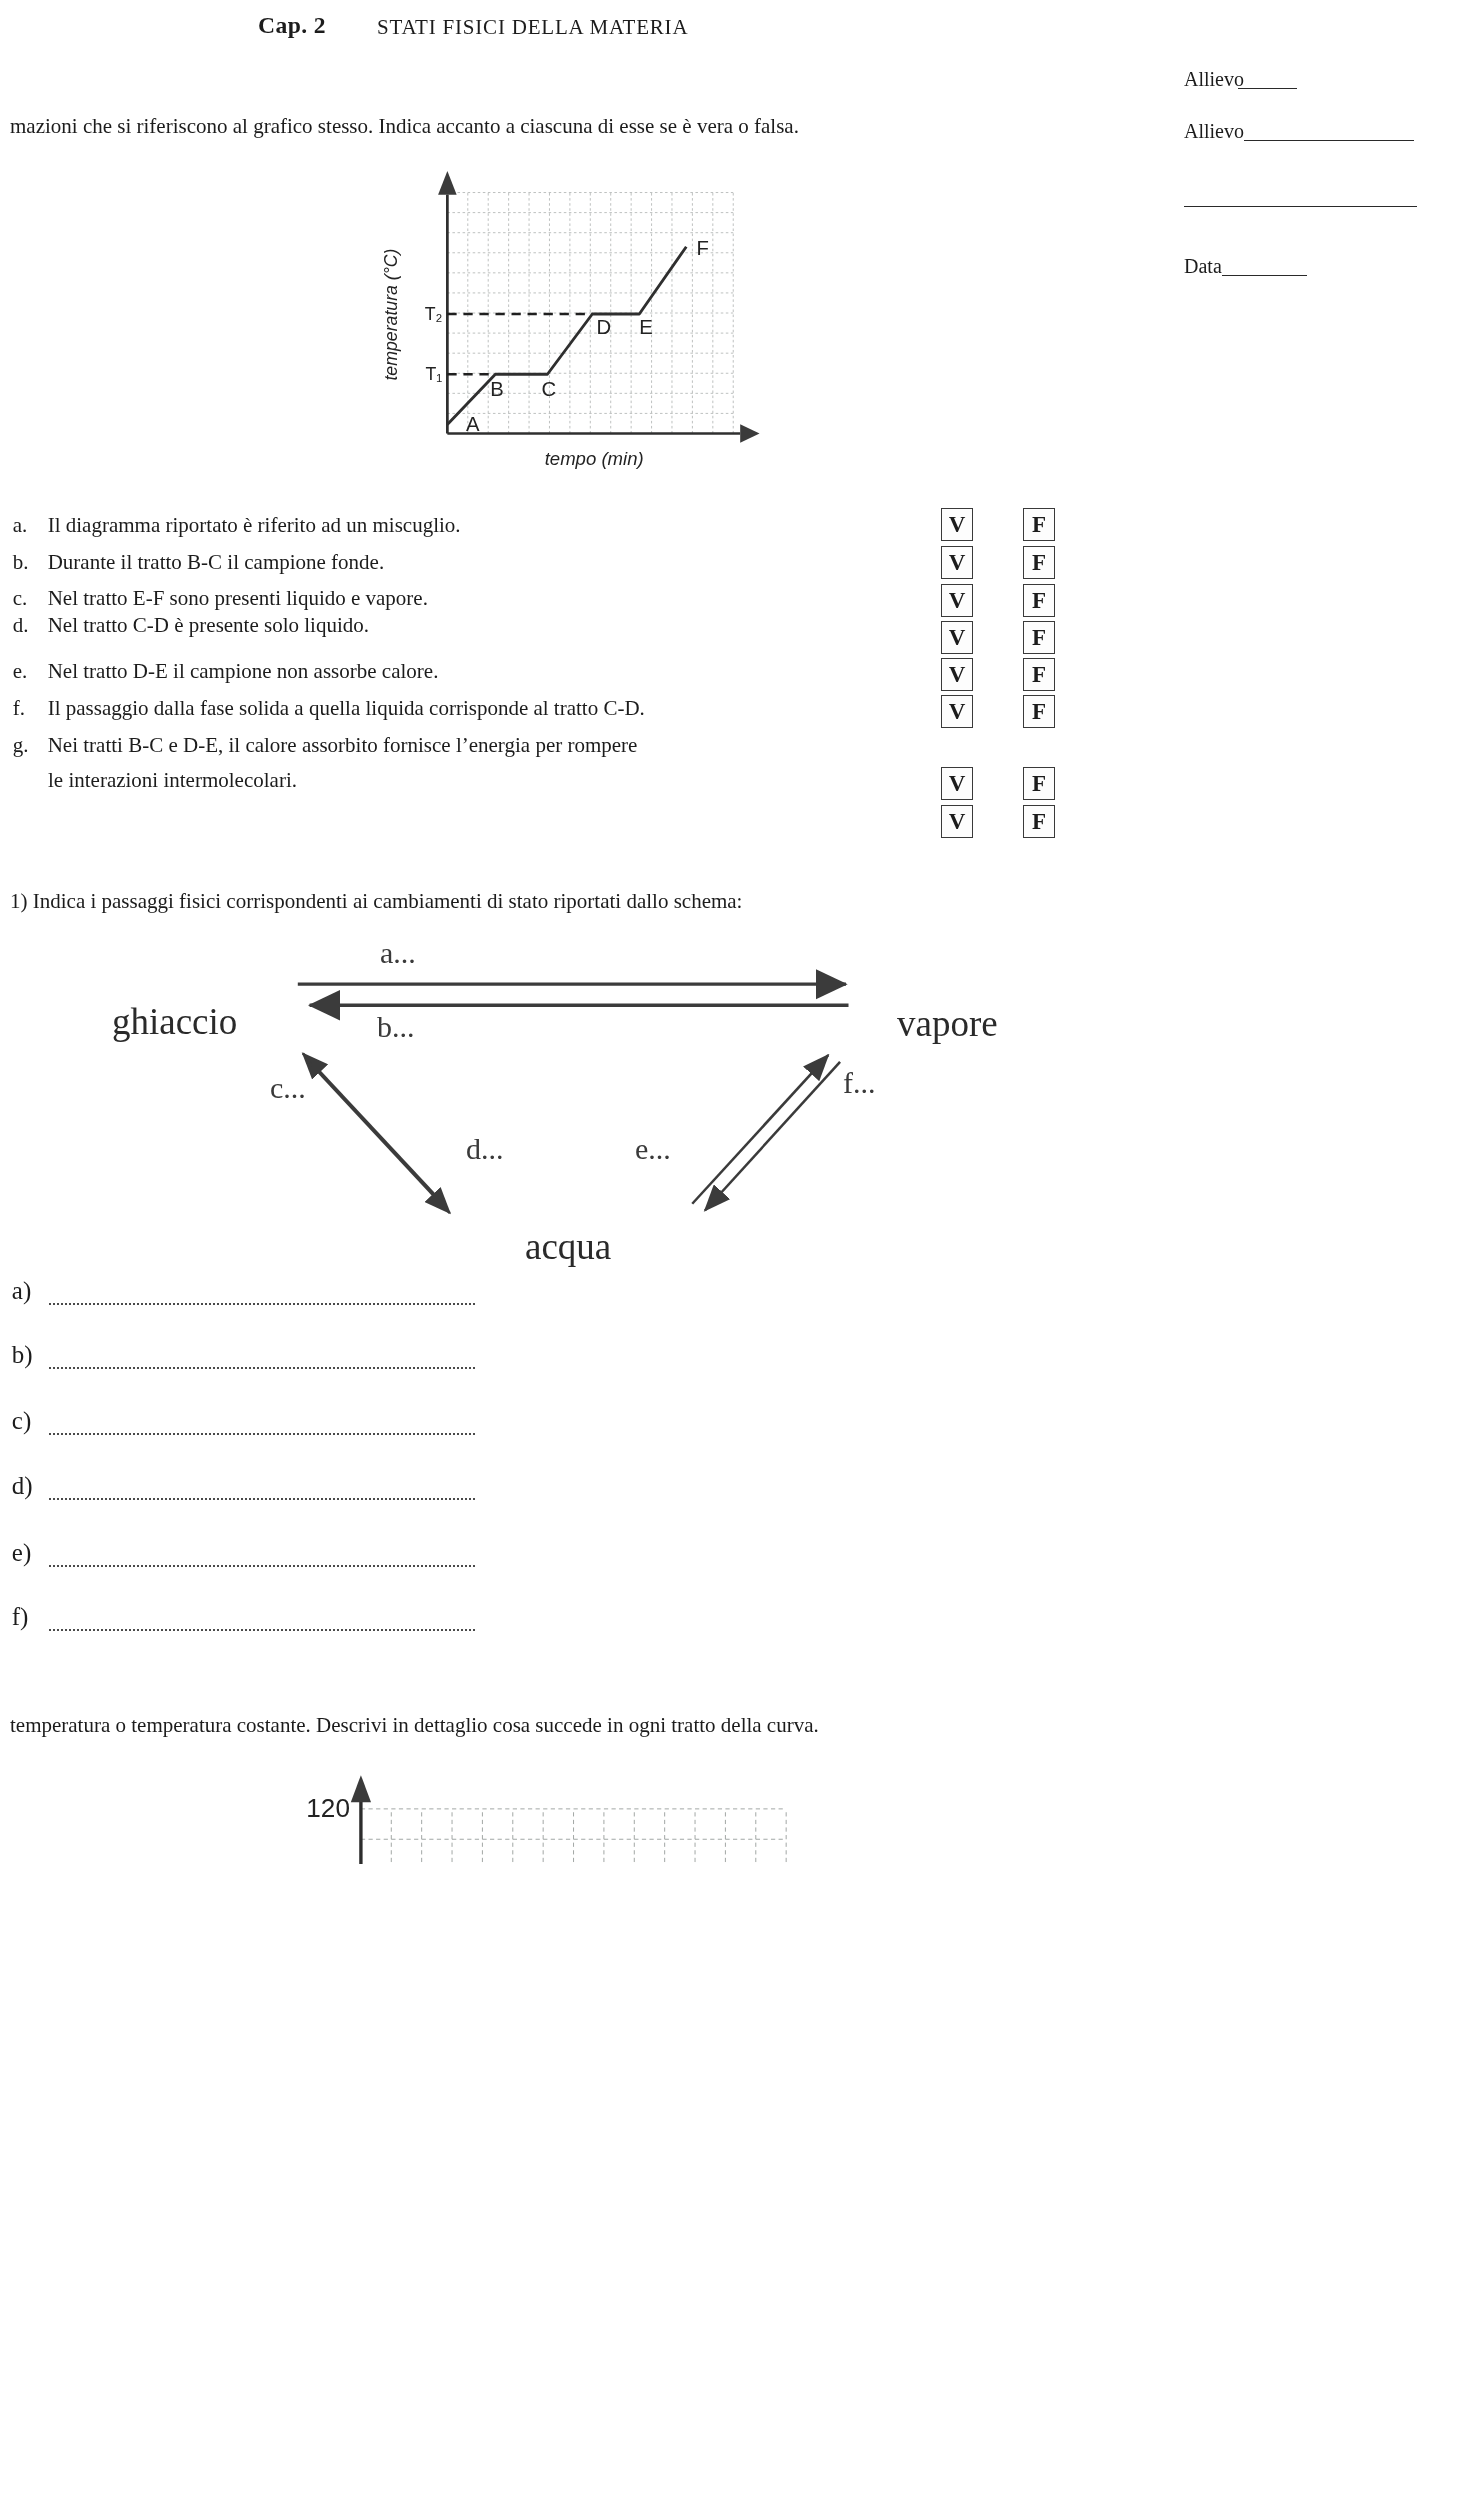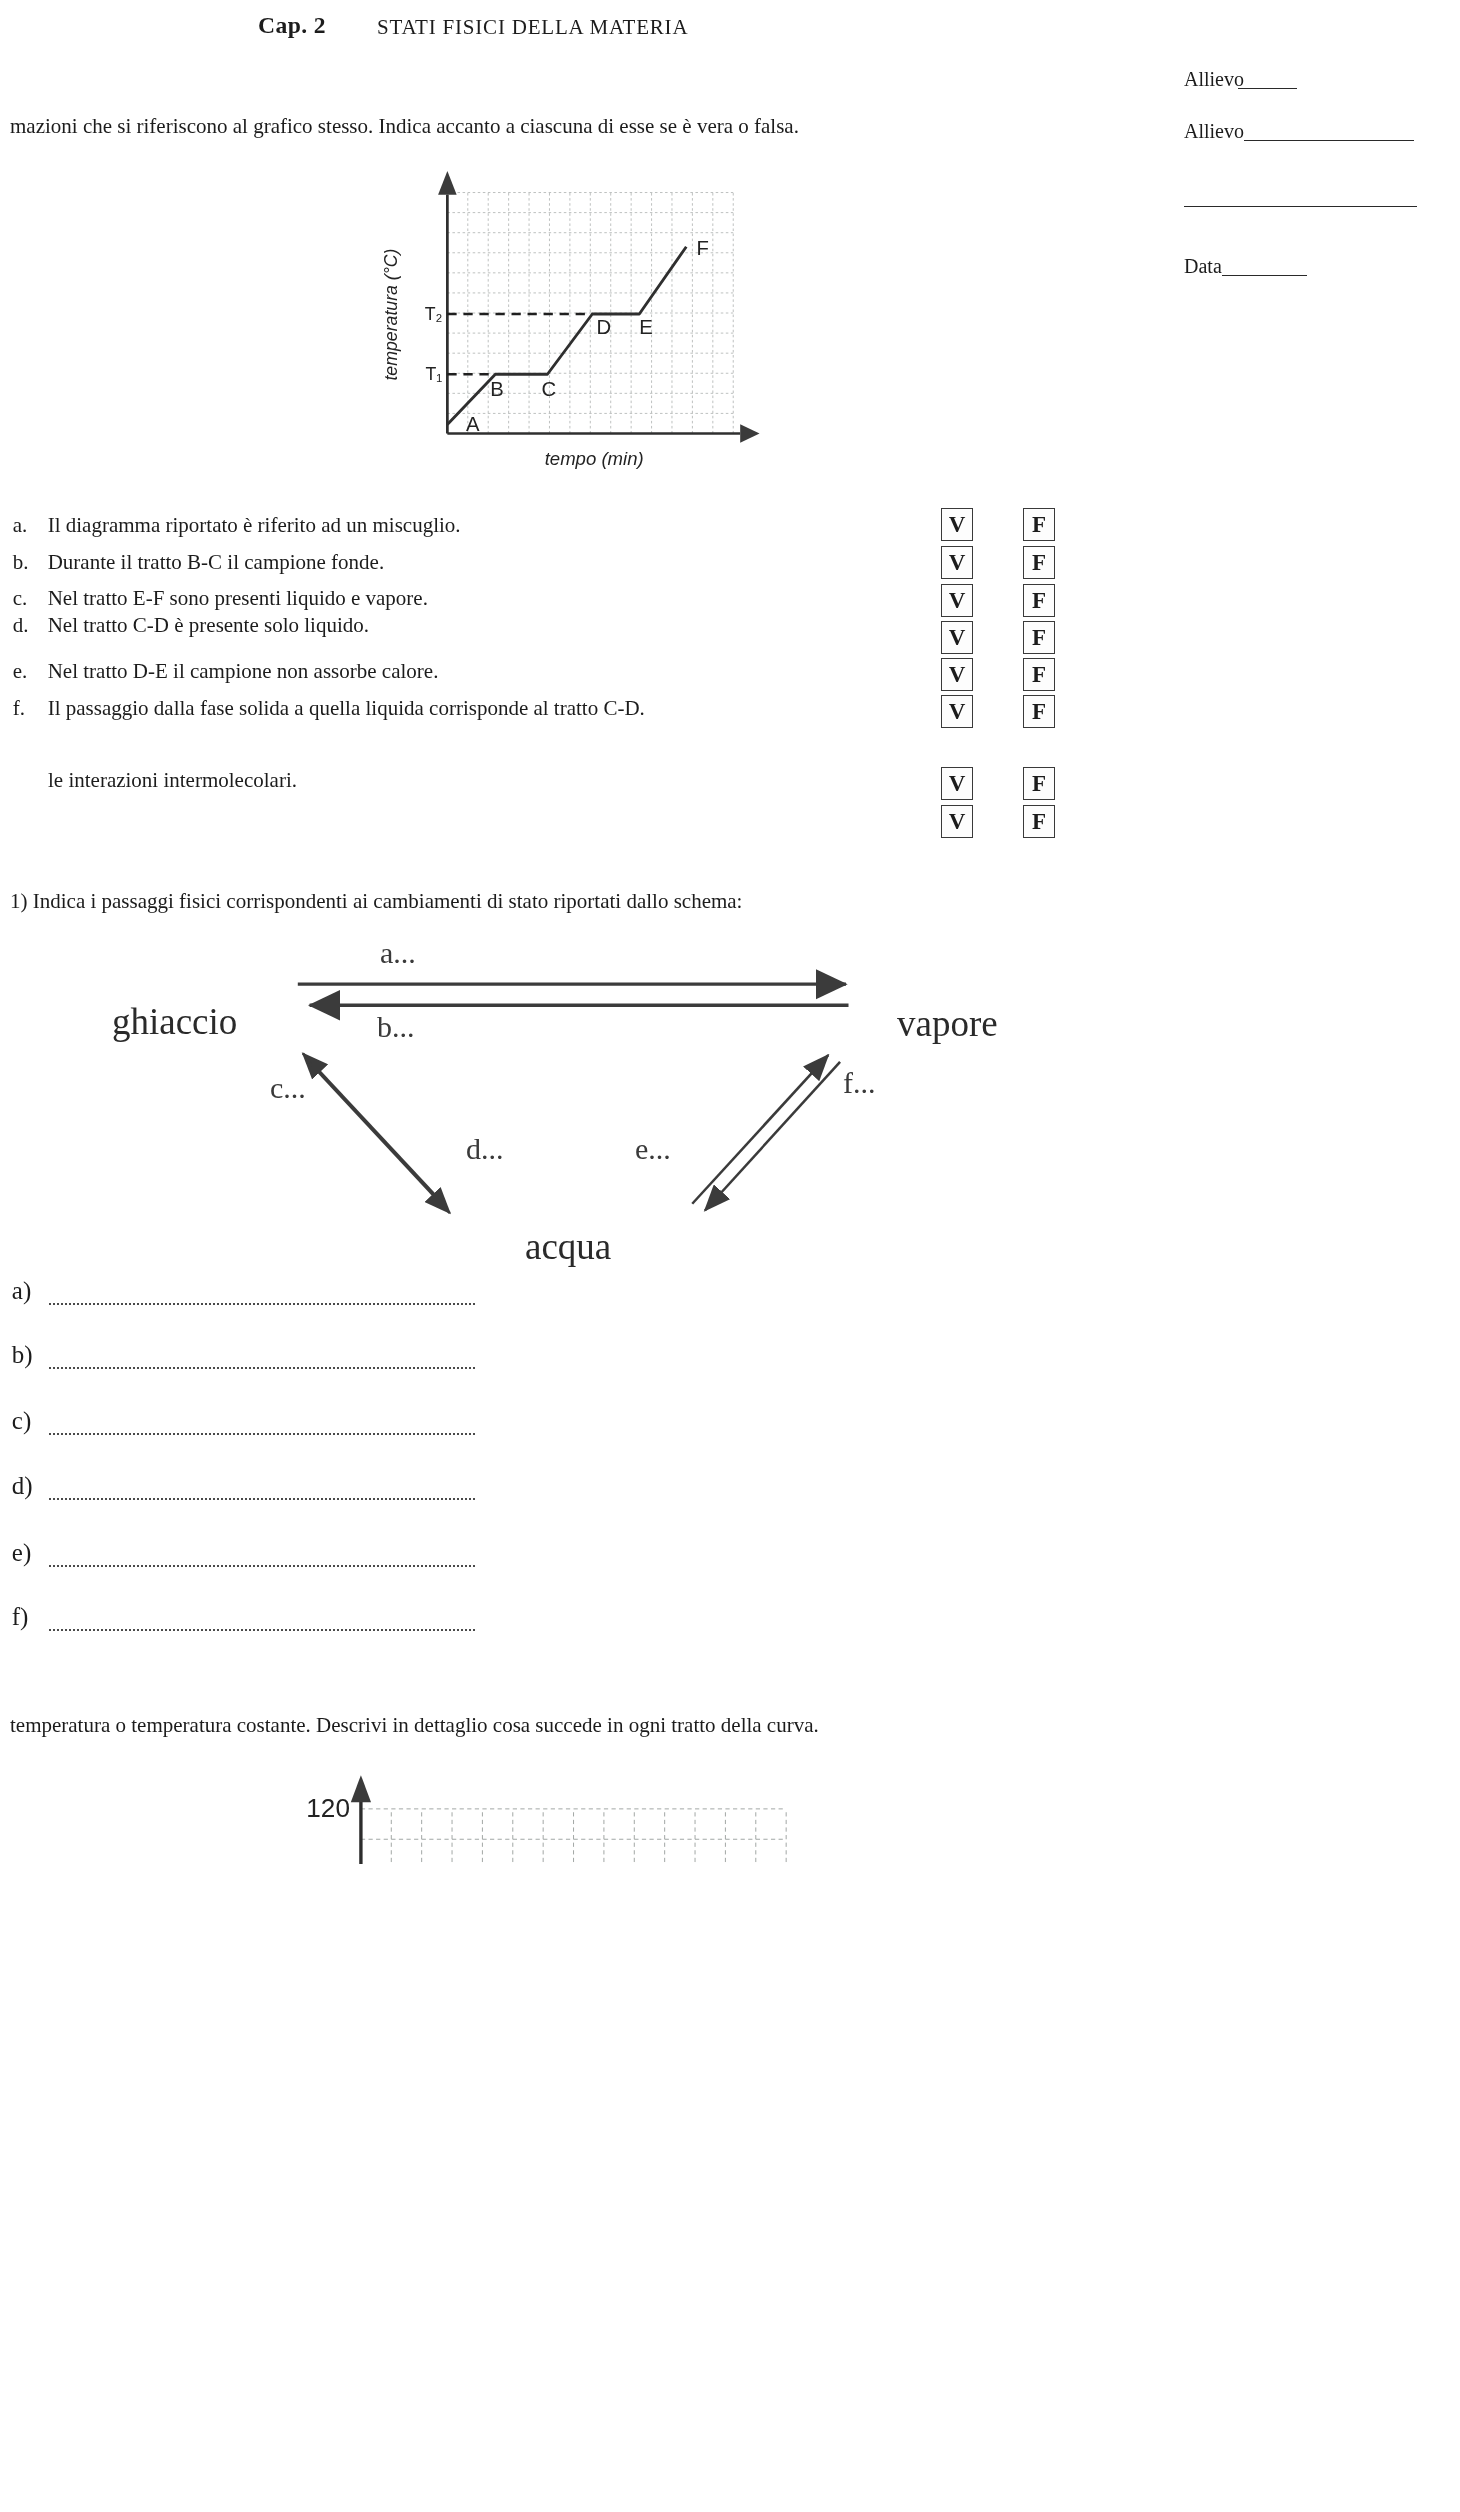--- a/index.html
+++ b/index.html
@@ -91,20 +91,21 @@
       <text x="0" y="0" fill="#232323" font-size="21" font-style="italic" text-anchor="middle" transform="translate(40,177) rotate(-90)">temperatura (°C)</text>
       <text x="274" y="355" fill="#232323" font-size="22" font-style="italic" text-anchor="middle">tempo (min)</text>
     </svg>
 
   <div class="abs stmt" style="top:513px"><span class="s-letter">a.</span><span>Il diagramma riportato è riferito ad un miscuglio.</span></div>
   <div class="abs stmt" style="top:550px"><span class="s-letter">b.</span><span>Durante il tratto B-C il campione fonde.</span></div>
   <div class="abs stmt" style="top:586px"><span class="s-letter">c.</span><span>Nel tratto E-F sono presenti liquido e vapore.</span></div>
   <div class="abs stmt" style="top:613px"><span class="s-letter">d.</span><span>Nel tratto C-D è presente solo liquido.</span></div>
   <div class="abs stmt" style="top:659px"><span class="s-letter">e.</span><span>Nel tratto D-E il campione non assorbe calore.</span></div>
   <div class="abs stmt" style="top:696px"><span class="s-letter">f.</span><span>Il passaggio dalla fase solida a quella liquida corrisponde al tratto C-D.</span></div>
+  <div class="abs stmt" style="top:733px"><span class="s-letter">g.</span><span>Nei tratti B-C e D-E, il calore assorbito fornisce l’energia per rompere</span></div>
   <div class="abs stmt" style="top:768px;left:48px">le interazioni intermolecolari.</div>
 
   <div class="abs vfbox vcol" style="top:508px">V</div>
   <div class="abs vfbox fcol" style="top:508px">F</div>
   <div class="abs vfbox vcol" style="top:546px">V</div>
   <div class="abs vfbox fcol" style="top:546px">F</div>
   <div class="abs vfbox vcol" style="top:584px">V</div>
   <div class="abs vfbox fcol" style="top:584px">F</div>
   <div class="abs vfbox vcol" style="top:621px">V</div>
   <div class="abs vfbox fcol" style="top:621px">F</div>

